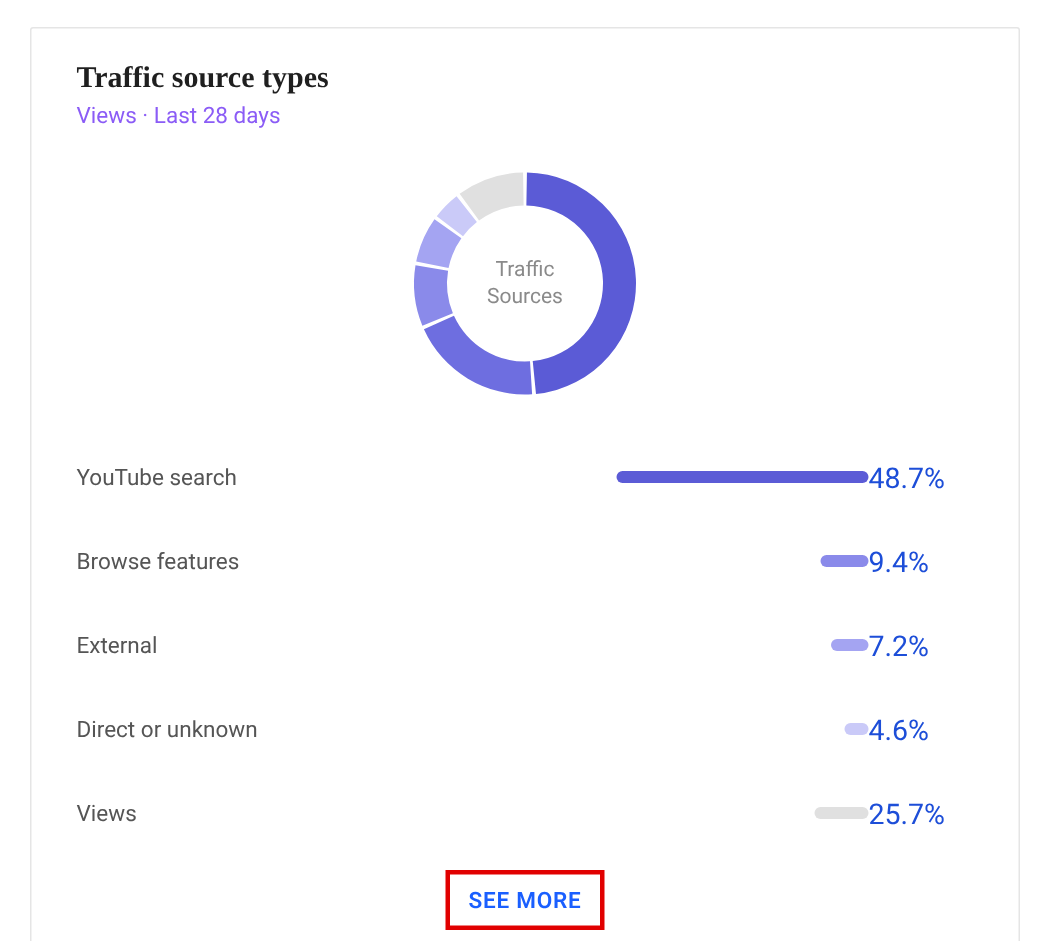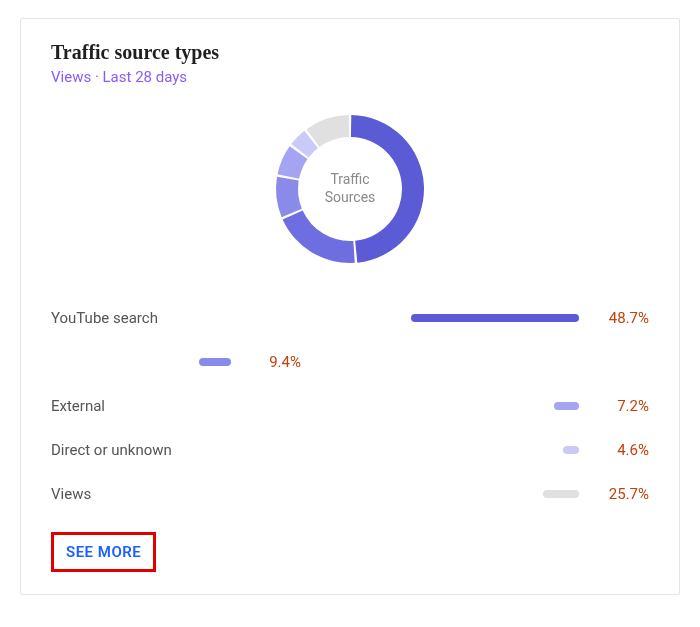--- a/index.html
+++ b/index.html
@@ -8,27 +8,27 @@
     margin:18px auto;
     border:1px solid #e5e5e5;
     border-radius:2px;
     padding:22px 30px 22px 30px;
     box-sizing:border-box;
   }
   .title{font-size:20px;font-weight:600;color:#1f1f1f;margin:0;font-family:Liberation Serif, serif;}
   .subtitle{font-size:15px;color:#8b5cf6;margin:4px 0 0 0;}
   .donut-wrap{display:flex;justify-content:center;margin-top:18px;margin-bottom:22px;}
   .donut-label{font-size:14px;fill:#8a8a8a;text-anchor:middle;}
-  .rows{display:flex;flex-direction:column;gap:0;}
+  .rows{display:flex;flex-direction:column;gap:12px;}
   .row{display:flex;align-items:center;height:44px;}
   .row-label{flex:1;font-size:15px;color:#555;}
   .bar-col{width:180px;display:flex;justify-content:flex-end;}
   .bar{height:8px;border-radius:4px;}
-  .val-col{width:70px;text-align:right;font-size:15px;color:#c2410c;}
-  .see-more-wrap{margin-top:16px;}
+  .val-col{width:70px;font-size:19px;color:#1d4ed8;}
+  .see-more-wrap{margin-top:16px;text-align:center;}
   .see-more{
     display:inline-block;
     font-size:15px;
     font-weight:600;
     letter-spacing:.5px;
     color:#1a5fff;
     border:3px solid #e10000;
     padding:8px 12px;
     cursor:pointer;
   }
@@ -58,20 +58,21 @@
 
   <div class="rows" id="rows">
       <div class="row">
         <div class="row-label">YouTube search</div>
         <div class="bar-col">
           <div class="bar" style="width: 168px; background: rgb(91, 91, 214);"></div>
         </div>
         <div class="val-col">48.7%</div>
       </div>
       <div class="row">
+        <div class="row-label">Browse features</div>
         <div class="bar-col">
           <div class="bar" style="width: 32.4271px; background: rgb(138, 138, 234);"></div>
         </div>
         <div class="val-col">9.4%</div>
       </div>
       <div class="row">
         <div class="row-label">External</div>
         <div class="bar-col">
           <div class="bar" style="width: 24.8378px; background: rgb(164, 164, 242);"></div>
         </div>

